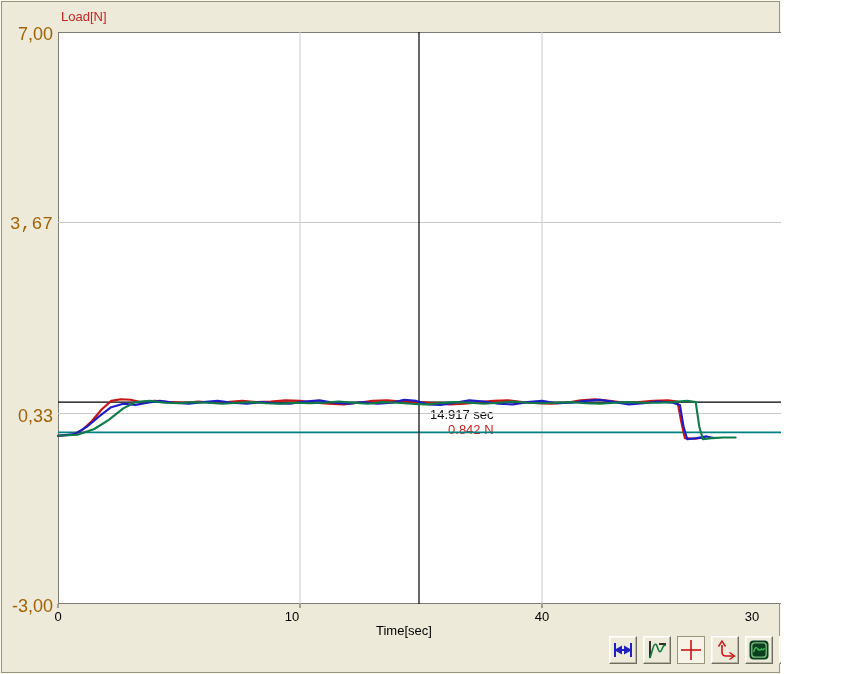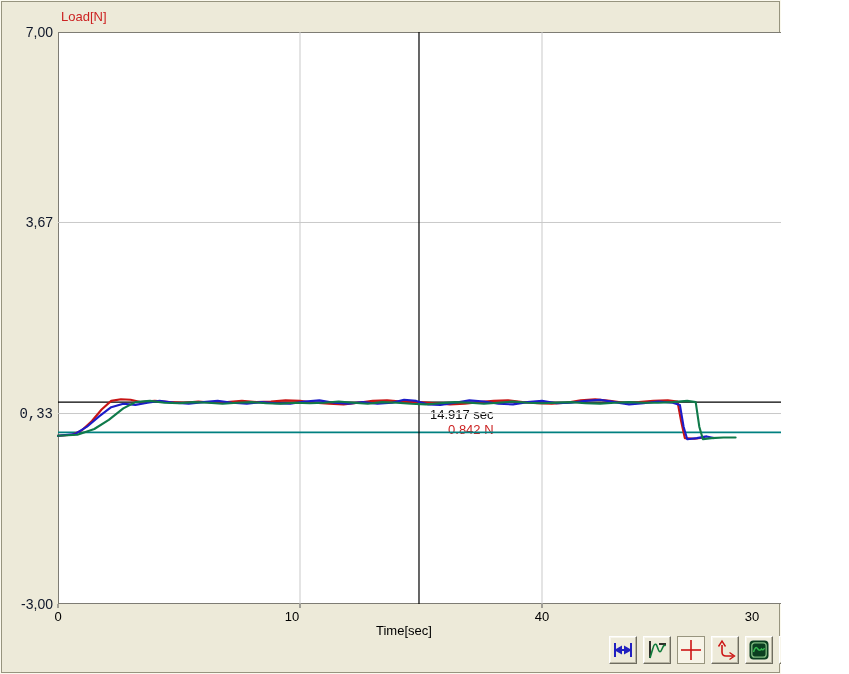--- a/index.html
+++ b/index.html
@@ -7,21 +7,21 @@
   .window{
     position:relative;width:781px;height:674px;background:#edead9;overflow:hidden;
     box-shadow: inset 0 0 0 1px #fbf9ee, inset 0 0 0 2px #97947f;
   }
   .y-axis-title{position:absolute;left:61px;top:9px;font-size:13px;color:#cc2222;}
   .plot{
     position:absolute;left:58px;top:32px;width:726px;height:572px;background:#ffffff;
     border:1px solid #7e7c74;box-sizing:border-box;
   }
   .chart-svg{position:absolute;left:0;top:0;pointer-events:none;}
-  .ylab{position:absolute;left:0;width:53px;text-align:right;font-size:14px;color:#0f172a;}
+  .ylab{position:absolute;left:0;width:53px;text-align:right;font-size:18px;color:#a16207;}
   .xlab{position:absolute;width:40px;text-align:center;font-size:13px;color:#000;}
   .x-axis-title{position:absolute;top:623px;left:376px;width:90px;font-size:13px;color:#000;}
   .readout{position:absolute;font-size:13px;line-height:15px;white-space:nowrap;}
   .readout .t{color:#111;}
   .readout .l{color:#cc2222;}
   .toolbar{position:absolute;top:636px;left:609px;display:flex;gap:6px;}
   .btn{
     width:28px;height:28px;background:#edead9;padding:0;margin:0;cursor:pointer;
     border:1px solid;border-color:#ffffff #6f6d60 #6f6d60 #ffffff;
     box-shadow:inset -1px -1px 0 #b8b5a4, inset 1px 1px 0 #f8f6ec;
@@ -128,20 +128,20 @@
       <span>
         <svg width="24" height="24" viewBox="0 0 24 24">
           <polygon points="4,13.5 13.5,5 20,8.5 10.5,17" fill="#ece27a" stroke="#6e6e52" stroke-width="1"></polygon>
           <polygon points="4,13.5 10.5,17 10.5,20 4,16.5" fill="#fbfbf2" stroke="#6e6e52" stroke-width="1"></polygon>
           <polygon points="10.5,17 20,8.5 20,11.5 10.5,20" fill="#d9d5b4" stroke="#6e6e52" stroke-width="1"></polygon>
         </svg>
       </span>
     </button>
   </div>
 <div class="ylab" style="top: 24px;">7,00</div>
-    <div class="ylab" style="top: 214.476px;">3,67</div>
-    <div class="ylab" style="top: 405.524px; font-family: Liberation Mono, monospace;">0,33</div>
+    <div class="ylab" style="top: 214.476px; font-family: Liberation Mono, monospace;">3,67</div>
+    <div class="ylab" style="top: 405.524px;">0,33</div>
     <div class="ylab" style="top: 596px;">-3,00</div>
     <div class="xlab" style="left: 38px; top: 609px;">0</div>
     <div class="xlab" style="left: 272px; top: 609px;">10</div>
     <div class="xlab" style="left: 522px; top: 609px;">40</div>
     <div class="xlab" style="left: 732px; top: 609px;">30</div>
   </div>
 
 </body></html>

